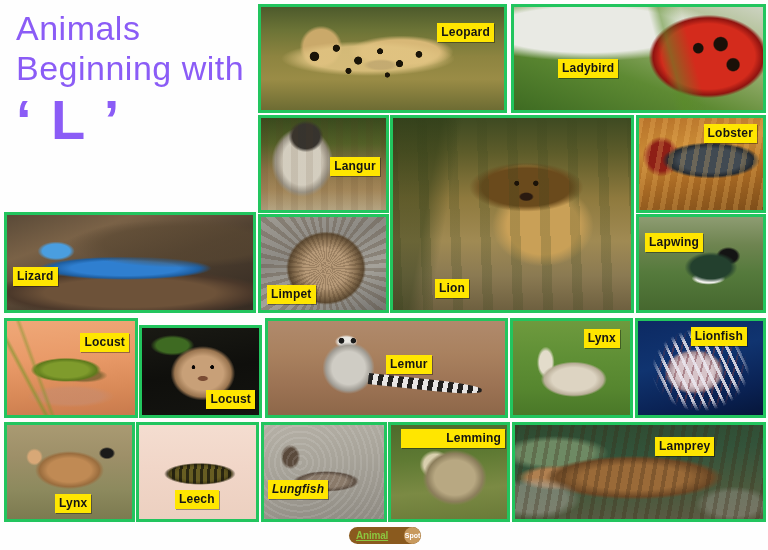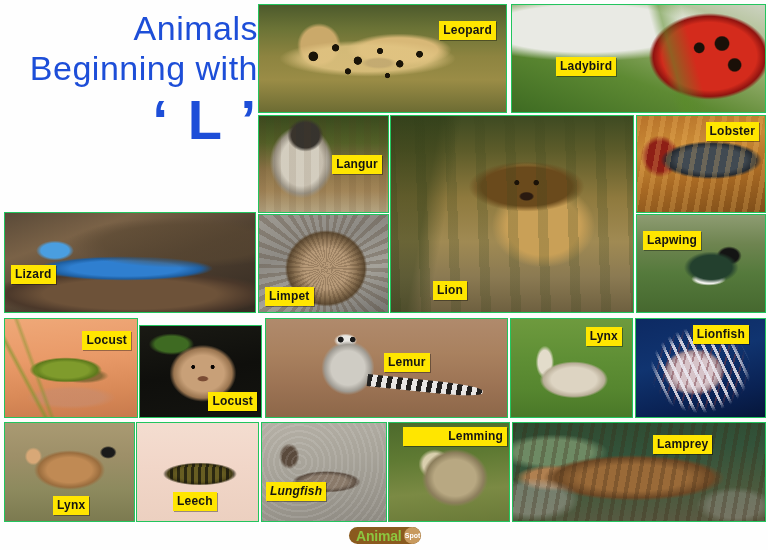--- a/index.html
+++ b/index.html
@@ -11,24 +11,24 @@
     width: 768px;
     height: 550px;
     background: #fefefe;
     font-family: "Liberation Sans", sans-serif;
     overflow: hidden;
   }
 
   
   #title-block {
     position: absolute;
-    left: 0; top: 8px;
+    left: 16px; top: 8px;
     width: 258px;
-    text-align: right;
-    color: #1d4ed8;
+    text-align: left;
+    color: #8b5cf6;
   }
   .title-line {
     font-family: "Liberation Sans", sans-serif;
     font-weight: 400;
     letter-spacing: 0.5px;
     line-height: 1.18;
   }
   #title-line-1 { font-size: 34px; }
   #title-line-2 { font-size: 34px; }
   #title-letter {
@@ -37,21 +37,21 @@
     line-height: 1.0;
     margin-top: 4px;
     letter-spacing: 2px;
   }
 
   
   .cell {
     position: absolute;
     overflow: hidden;
     background: #777;
-    border: 1px solid #22c55e;
+    border: 3px solid #22c55e;
     box-sizing: border-box;
   }
   .cell .art {
     position: absolute;
     inset: 0;
   }
 
   
   .label {
     position: absolute;
@@ -73,25 +73,26 @@
     left: 349px; top: 527px;
     width: 72px; height: 17px;
     background: #8a5a1e;
     border-radius: 9px;
     display: flex;
     align-items: center;
     overflow: hidden;
   }
   #logo-animal {
     color: #8cc63f;
-    font-size: 14px;
+    font-size: 10px;
     font-weight: 700;
     font-family: "Liberation Sans", sans-serif;
     padding-left: 7px;
     letter-spacing: -0.2px;
+    text-decoration: underline;
   }
   #logo-spot-circle {
     position: absolute;
     right: 0; top: 0;
     width: 17px; height: 17px;
     border-radius: 50%;
     background: #c89a5e;
     display: flex;
     align-items: center;
     justify-content: center;

